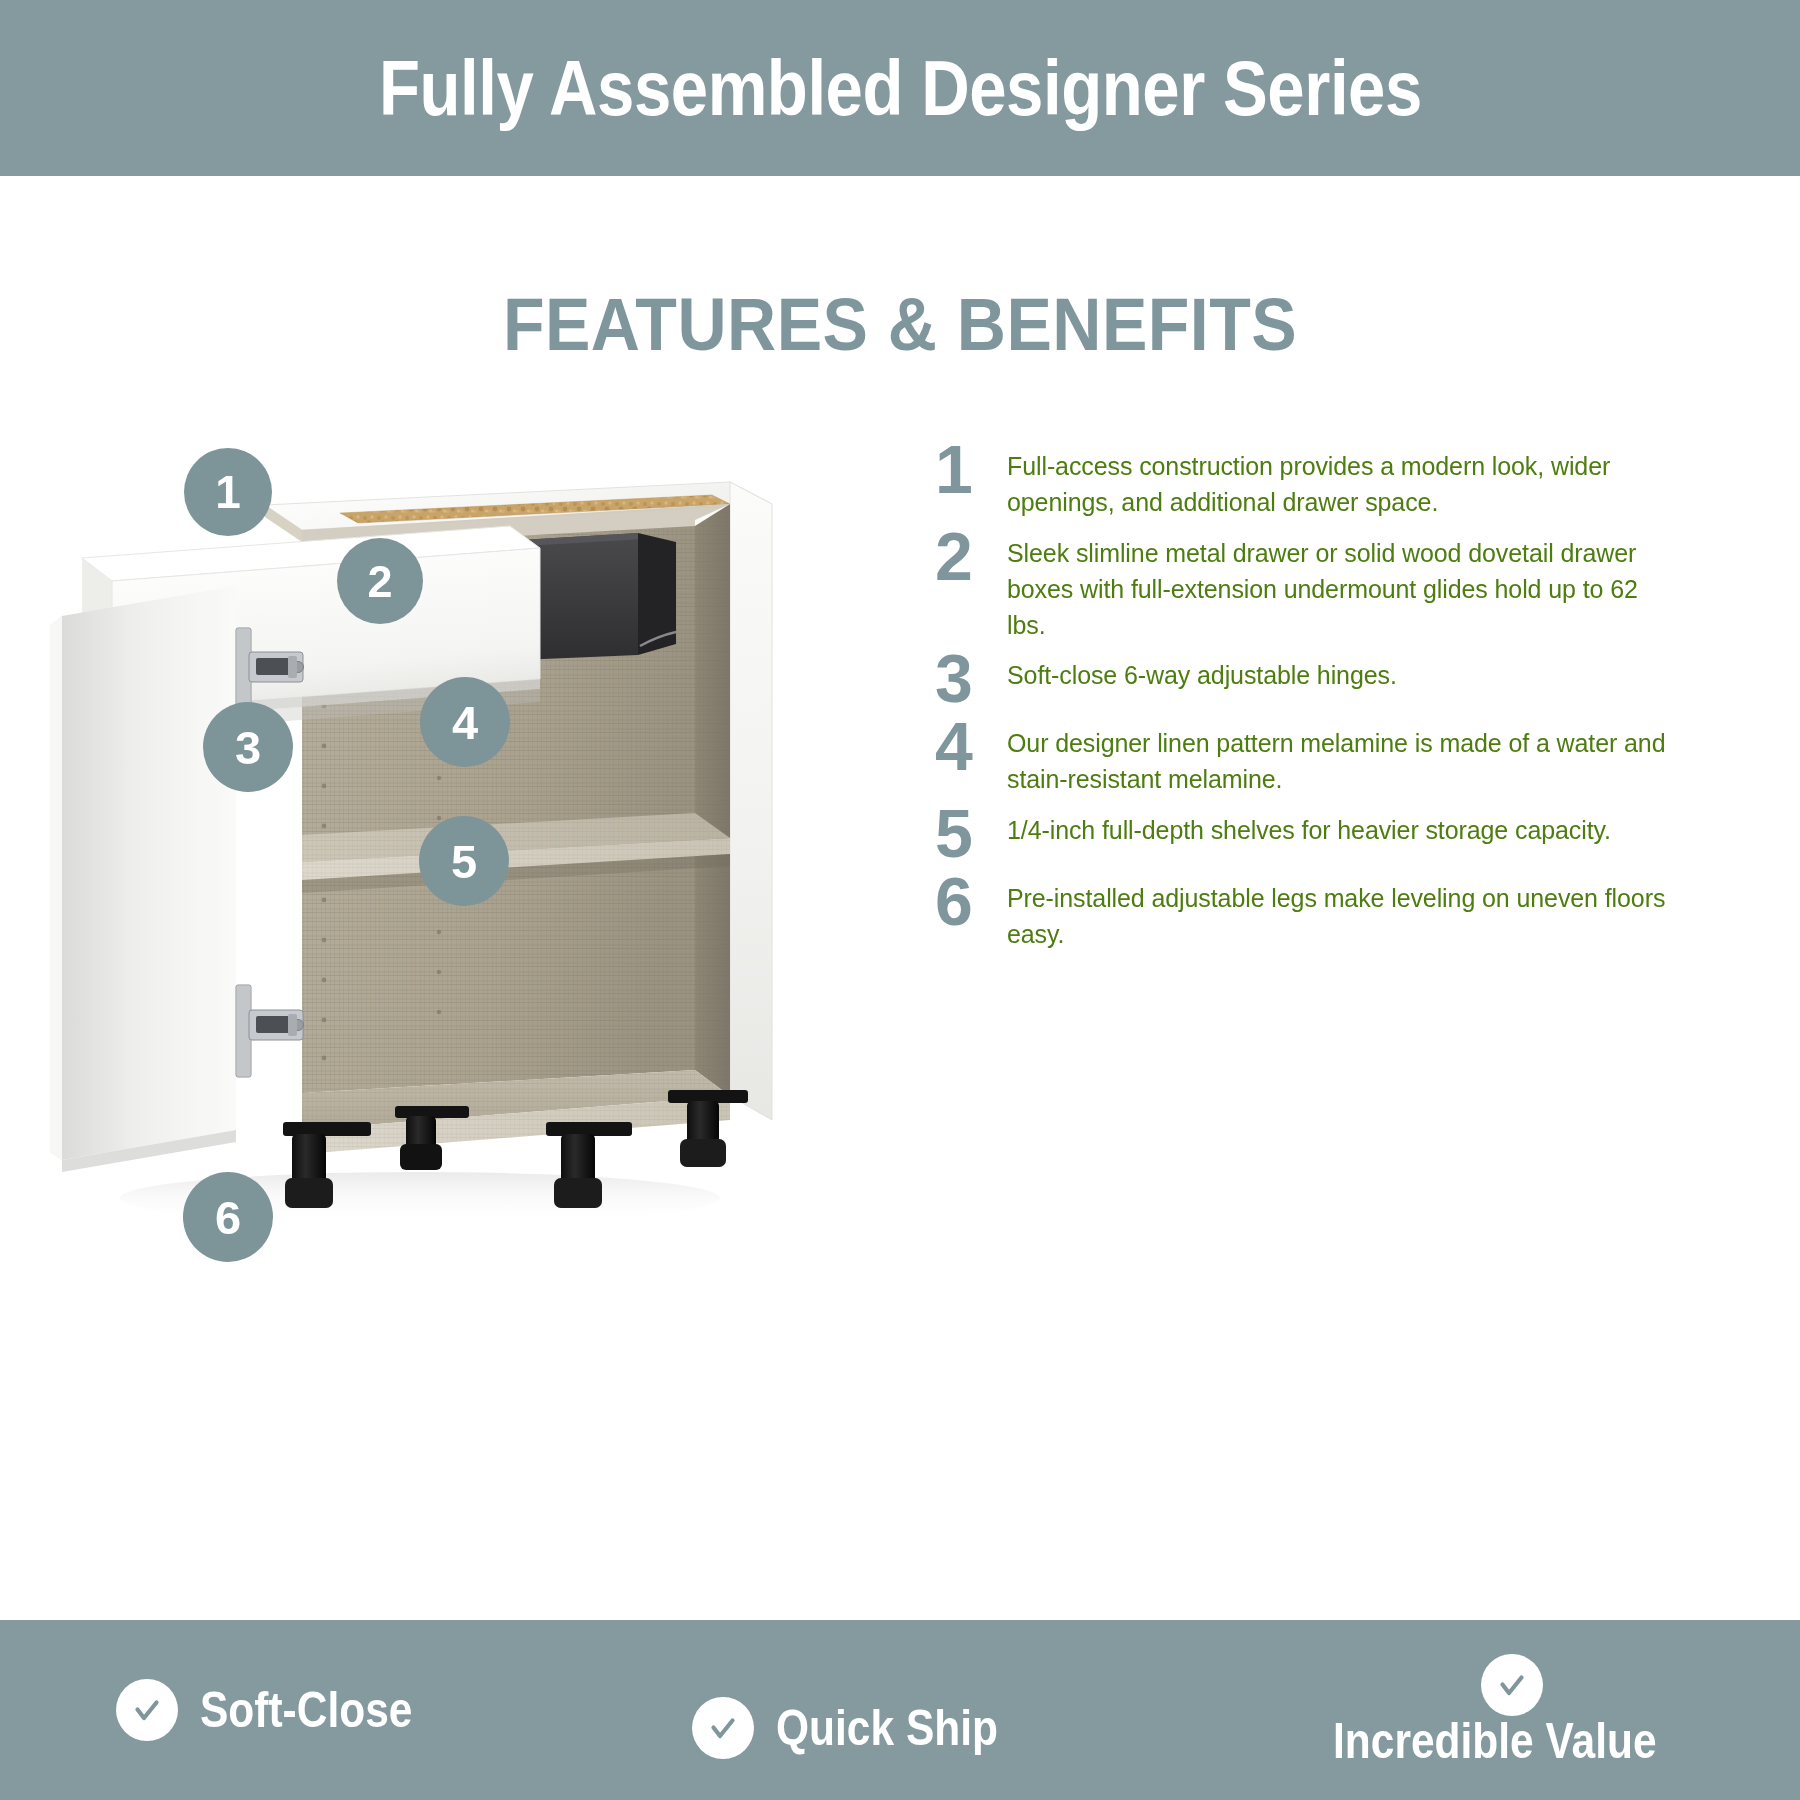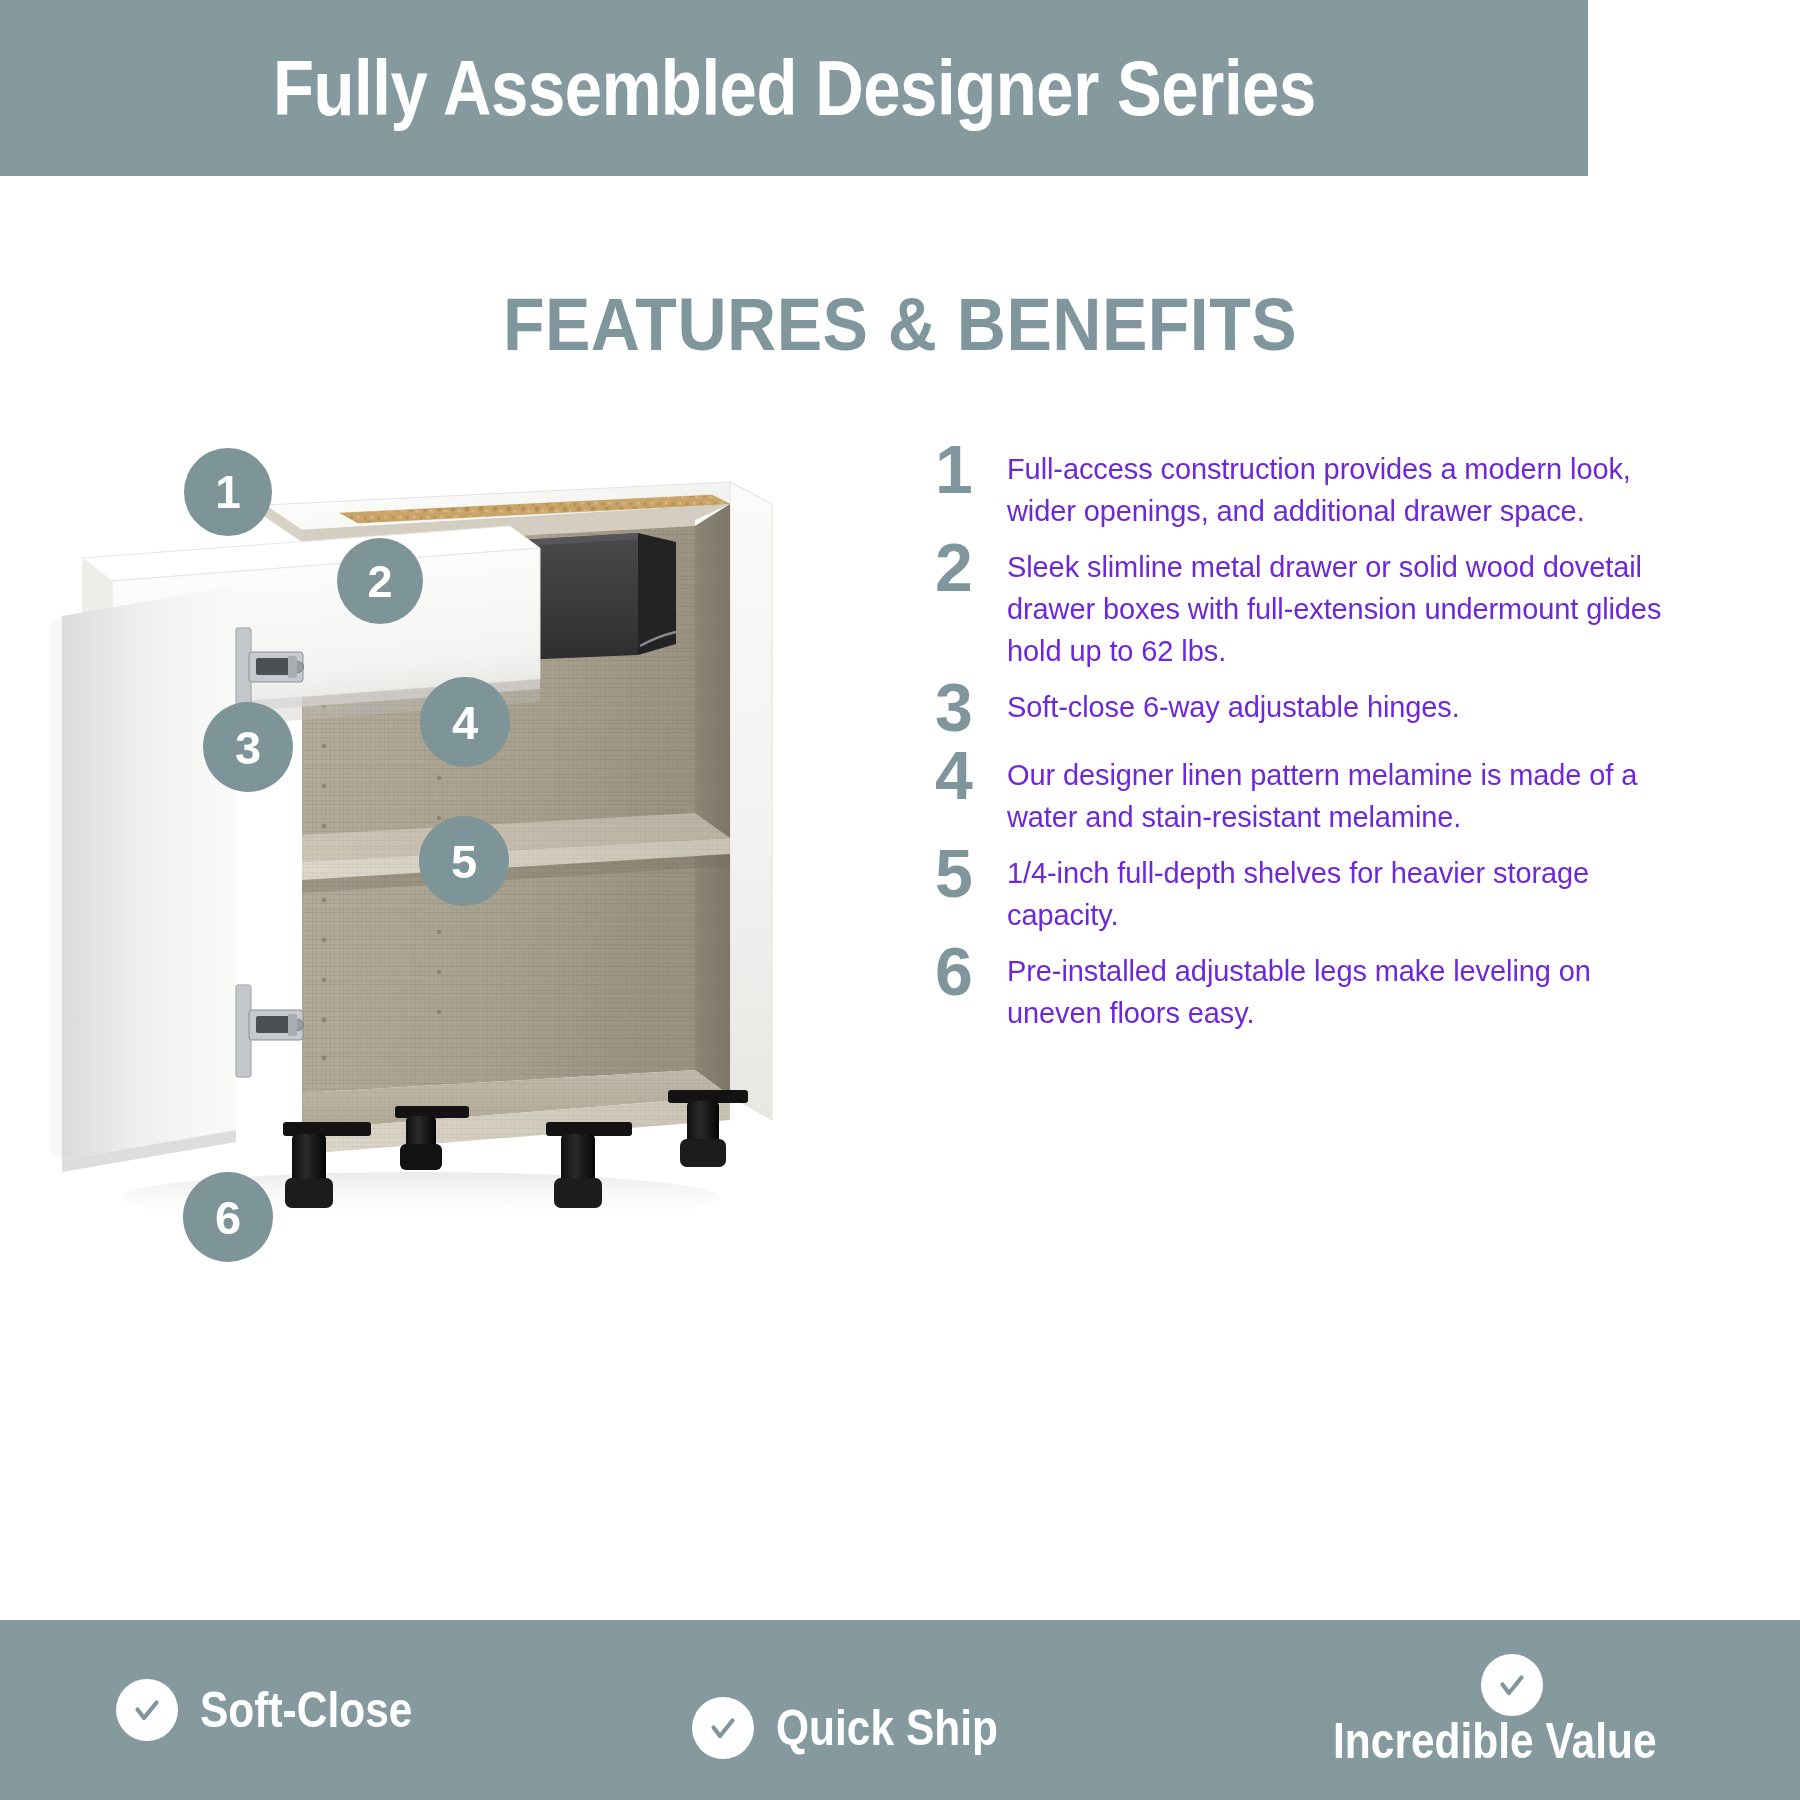--- a/index.html
+++ b/index.html
@@ -5,21 +5,21 @@
   html,body{margin:0;padding:0;}
   body{
     width:1800px;height:1800px;overflow:hidden;
     background:#ffffff;
     font-family:"Liberation Sans", sans-serif;
   }
   .page{position:relative;width:1800px;height:1800px;}
 
   
   .header-bar{
-    position:absolute;left:0;top:0;width:1588px;height:176px;
+    position:absolute;left:0;top:0;width:1800px;height:176px;
     background:#849a9e;
     display:flex;align-items:center;justify-content:center;
   }
   .header-title{
     color:#ffffff;
     font-family:"Liberation Sans", sans-serif;
     font-weight:bold;
     font-size:78px;
     letter-spacing:-0.5px;
     transform:scaleX(0.86);
@@ -70,24 +70,24 @@
     color:#7f979c;
     font-family:"Liberation Sans", sans-serif;
     font-weight:bold;
     font-size:68px;
     line-height:0.94;
     text-align:left;
     margin-top:-10px;
   }
   .feat-text{
     flex:1 1 auto;
-    color:#6d28d9;
+    color:#4d7c0f;
     font-family:"Liberation Sans", sans-serif;
     font-weight:normal;
-    font-size:29px;
+    font-size:25px;
     line-height:1.45;
     letter-spacing:-0.1px;
   }
 
   
   .footer-bar{
     position:absolute;left:0;top:1620px;width:1800px;height:180px;
     background:#849a9e;
     display:flex;align-items:center;
   }

